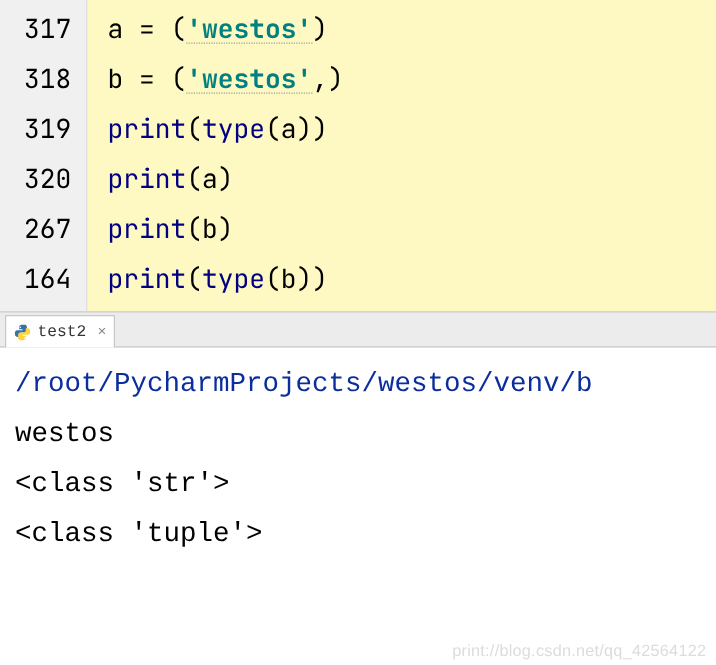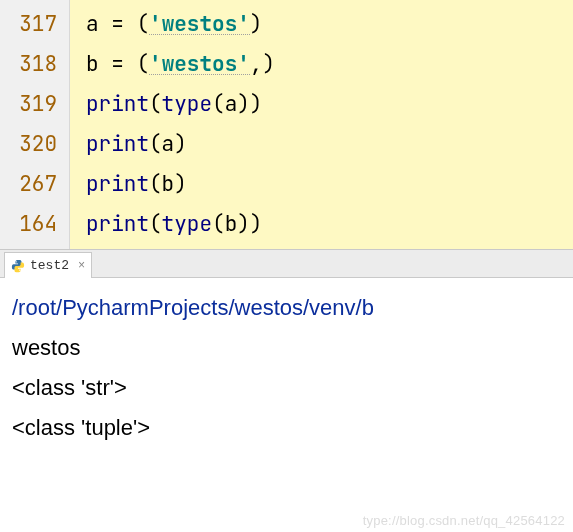--- a/index.html
+++ b/index.html
@@ -17,21 +17,21 @@
     height: 249px;
     overflow: hidden;
   }
   .gutter {
     background: #f0f0f0;
     width: 70px;
     border-right: 1px solid #d8d8d8;
     padding-top: 4px;
   }
   .line-number {
-    color: #a16207;
+    color: #000000;
     font-size: 21px;
     text-align: right;
     padding-right: 12px;
     height: 40px;
     line-height: 40px;
     font-family: "JetBrains Mono", "Consolas", monospace;
   }
   .code-area {
     flex: 1;
     padding-top: 4px;
@@ -87,21 +87,21 @@
   .tab .close-x {
     color: #888;
     font-size: 12px;
     margin-left: 4px;
     cursor: pointer;
   }
   .console {
     padding: 10px 12px 0 12px;
     font-size: 22px;
     line-height: 40px;
-    font-family: Liberation Sans, sans-serif;
+    font-family: Liberation Mono, monospace;
   }
   .console-line { white-space: pre; color: #000000; }
   .console-path { color: #0b2e9c; }
   .watermark {
     position: absolute;
     right: 8px;
     bottom: 4px;
     font-size: 13px;
     color: #dcdcdc;
     font-family: -apple-system, sans-serif;
@@ -143,13 +143,13 @@
   </div>
 </div>
 
 <div class="console">
   <div class="console-line console-path">/root/PycharmProjects/westos/venv/b</div>
   <div class="console-line">westos</div>
   <div class="console-line">&lt;class 'str'&gt;</div>
   <div class="console-line">&lt;class 'tuple'&gt;</div>
 </div>
 
-<div class="watermark">type://blog.csdn.net/qq_42564122</div>
+<div class="watermark">print://blog.csdn.net/qq_42564122</div>
 
 </body></html>

